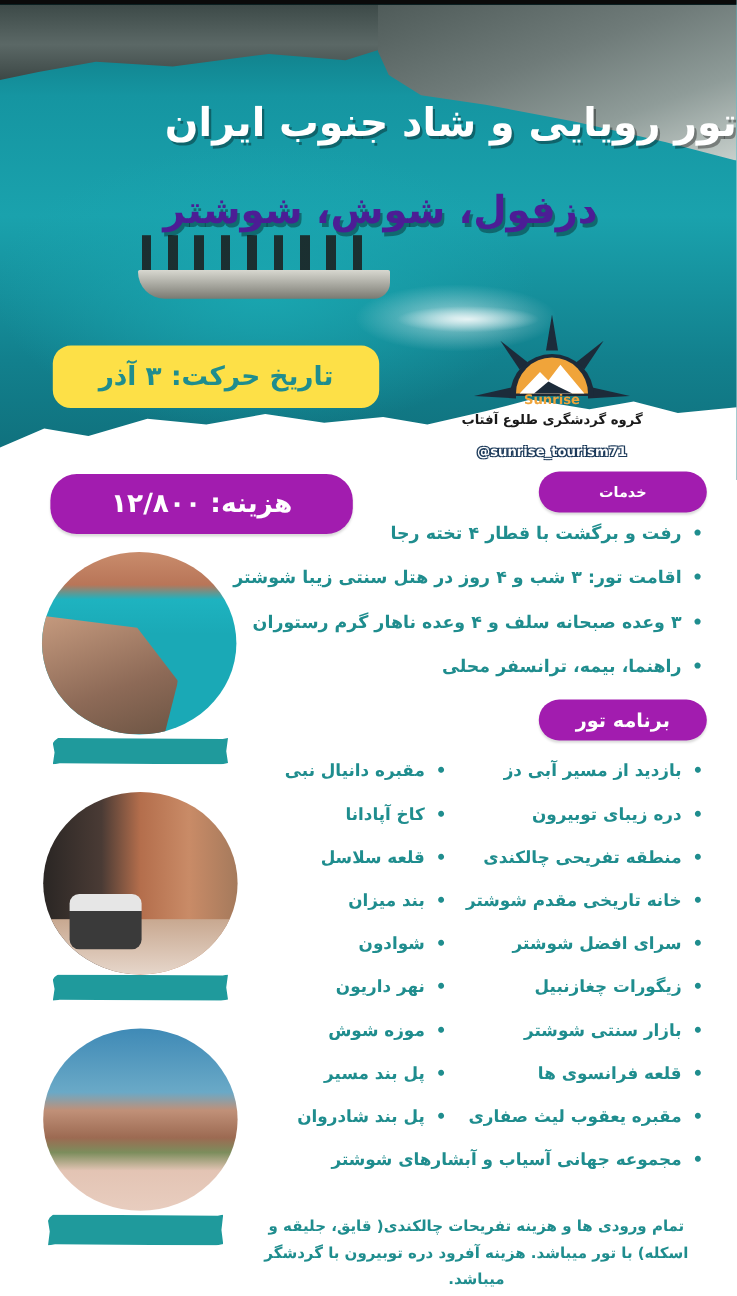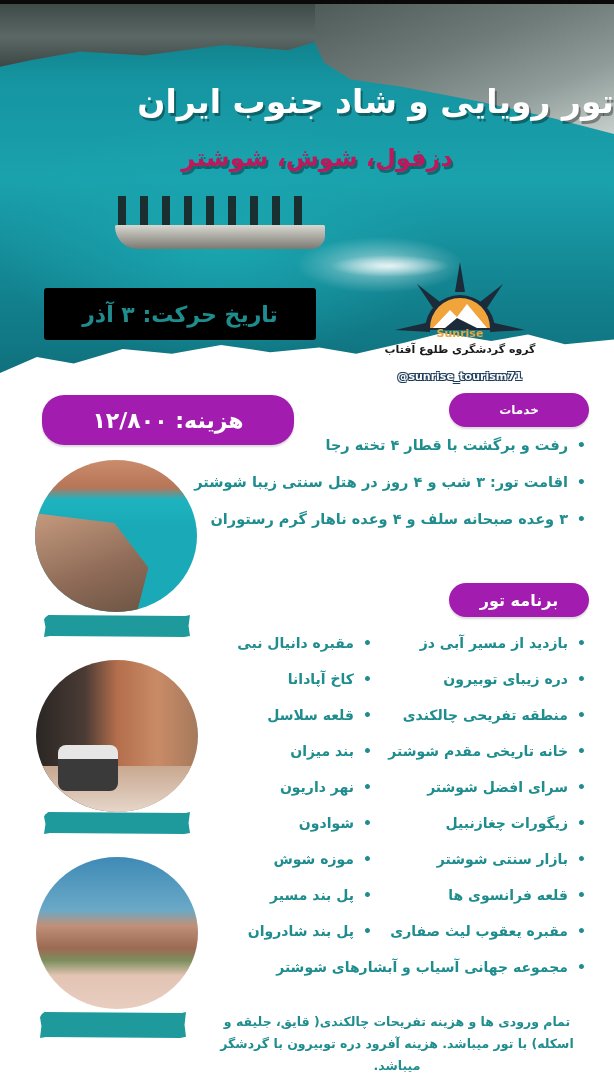--- a/index.html
+++ b/index.html
@@ -38,28 +38,28 @@
     position: absolute; left: 0; top: 325px; width: 614px; height: 80px; background: #ffffff;
     clip-path: polygon(0 60%, 6% 40%, 12% 48%, 20% 30%, 28% 36%, 36% 25%, 44% 34%, 52% 28%, 58% 36%, 66% 22%, 72% 10%, 80% 20%, 86% 12%, 92% 24%, 100% 18%, 100% 100%, 0 100%);
   }
 
   .title {
     position: absolute; left: 0; right: 0; top: 82px; text-align: right;
     font-family: "DejaVu Sans", sans-serif; font-weight: bold; font-size: 33px; color: #ffffff;
     direction: rtl; text-shadow: 2px 3px 0 rgba(0,0,0,0.35);
   }
   .subtitle {
-    position: absolute; left: 0; right: 0; top: 144px; text-align: center; padding-left: 20px;
-    font-weight: bold; font-size: 24px; color: #be185d; direction: rtl;
+    position: absolute; left: 0; right: 0; top: 156px; text-align: center; padding-left: 20px;
+    font-weight: bold; font-size: 32px; color: #4c1d95; direction: rtl;
     text-shadow: 2px 3px 0 rgba(0,0,0,0.35);
   }
 
   .date-box {
     position: absolute; left: 44px; top: 288px; width: 272px; height: 52px;
-    background: #000000; border-radius: 3px; display: flex; align-items: center; justify-content: center;
+    background: #fde047; border-radius: 15px; display: flex; align-items: center; justify-content: center;
     font-weight: bold; font-size: 22px; color: #1f8d8e; direction: rtl;
   }
 
   .logo { position: absolute; left: 395px; top: 262px; width: 130px; height: 80px; }
   .logo-brand { position: absolute; left: 420px; top: 327px; width: 80px; text-align: center;
     font-size: 11px; font-weight: bold; color: #f0a43a; }
   .logo-tagline { position: absolute; left: 380px; top: 343px; width: 160px; text-align: center;
     font-size: 11px; font-weight: bold; color: #1a1a1a; direction: rtl; }
   .logo-handle { position: absolute; left: 390px; top: 370px; width: 140px; text-align: center;
     font-size: 11px; font-weight: bold; color: #ffffff;
@@ -149,20 +149,21 @@
   <span>هزینه: ۱۲/۸۰۰</span>
 </div>
 
 <div class="pill services-pill">
   <span>خدمات</span>
 </div>
 <ul class="list services-list">
   <li>رفت و برگشت با قطار ۴ تخته رجا</li>
   <li>اقامت تور: ۳ شب و ۴ روز در هتل سنتی زیبا شوشتر</li>
   <li>۳ وعده صبحانه سلف و ۴ وعده ناهار گرم رستوران</li>
+  <li>راهنما، بیمه، ترانسفر محلی</li>
 </ul>
 
 <div class="pill program-pill">
   <span>برنامه تور</span>
 </div>
 <ul class="list program-col1">
   <li>بازدید از مسیر آبی دز</li>
   <li>دره زیبای توبیرون</li>
   <li>منطقه تفریحی چالکندی</li>
   <li>خانه تاریخی مقدم شوشتر</li>
@@ -171,22 +172,22 @@
   <li>بازار سنتی شوشتر</li>
   <li>قلعه فرانسوی ها</li>
   <li>مقبره یعقوب لیث صفاری</li>
   <li>مجموعه جهانی آسیاب و آبشارهای شوشتر</li>
 </ul>
 <ul class="list program-col2">
   <li>مقبره دانیال نبی</li>
   <li>کاخ آپادانا</li>
   <li>قلعه سلاسل</li>
   <li>بند میزان</li>
+  <li>شوادون</li>
   <li>نهر داریون</li>
-  <li>شوادون</li>
   <li>موزه شوش</li>
   <li>پل بند مسیر</li>
   <li>پل بند شادروان</li>
 </ul>
 
 <div class="photo photo1">
   <div class="rock"></div>
 </div>
 <div class="tape tape1"></div>
 

